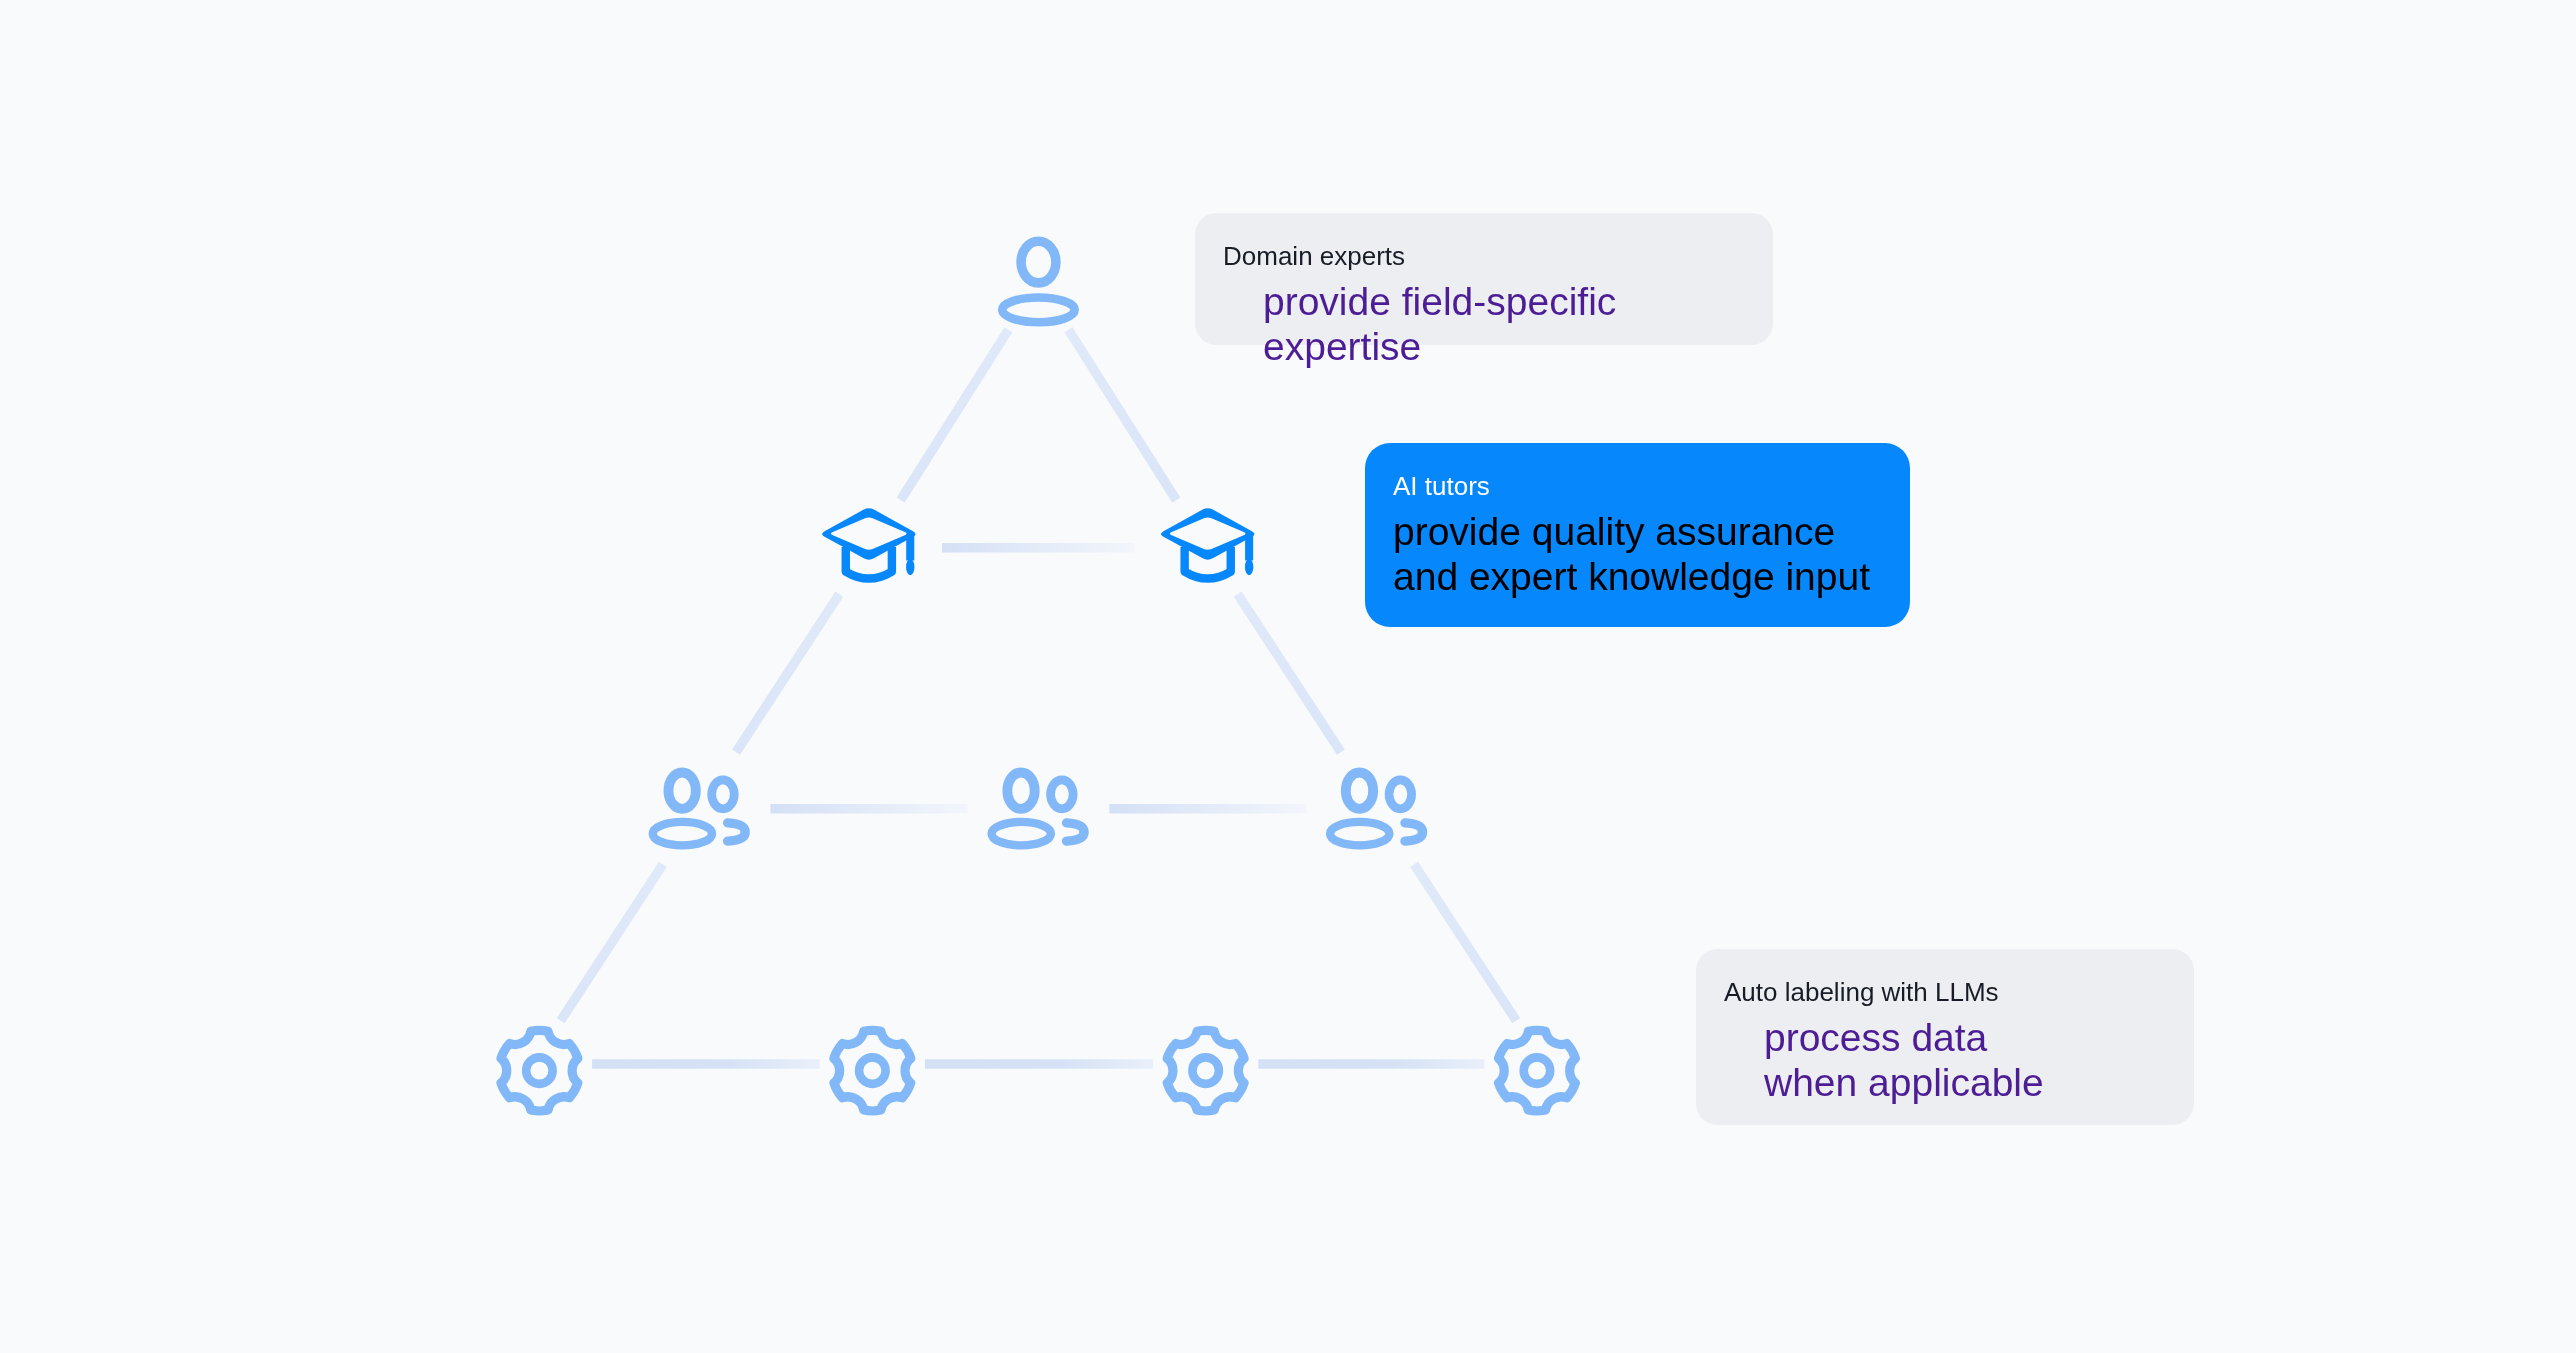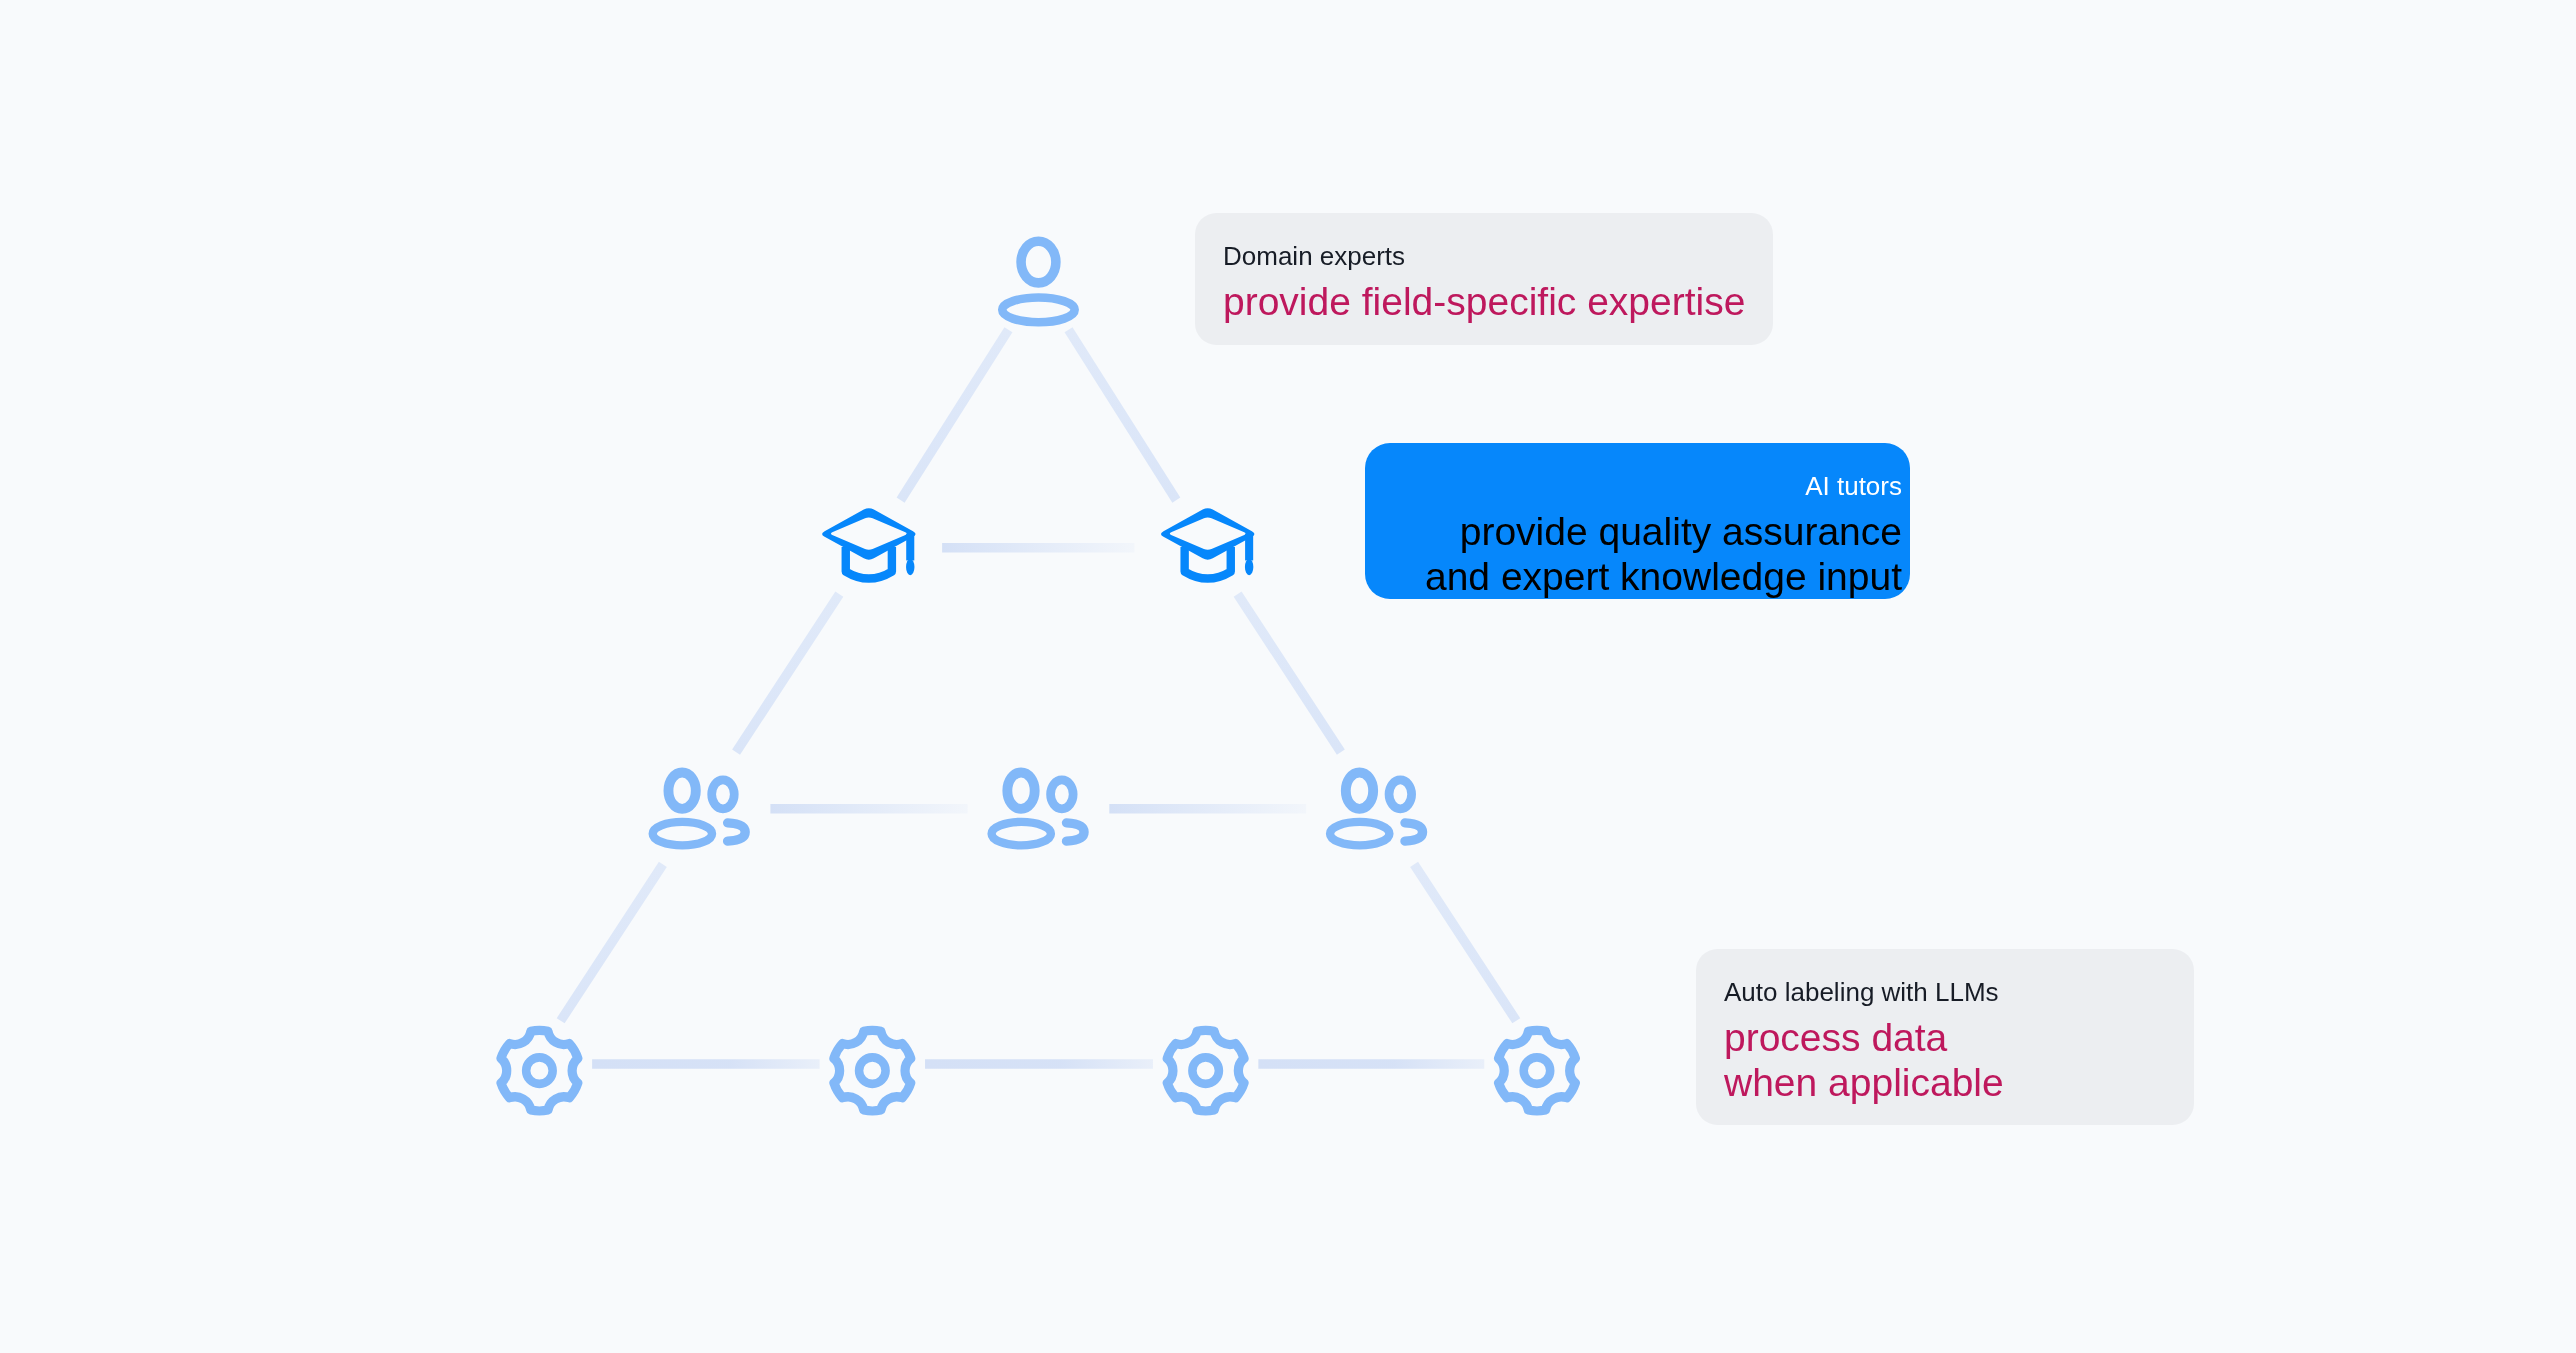--- a/index.html
+++ b/index.html
@@ -9,21 +9,21 @@
     font-family:"Liberation Sans", sans-serif;
     -webkit-font-smoothing:antialiased;
   }
   #stage{position:relative;width:2576px;height:1354px;}
   #net{position:absolute;left:0;top:0;width:2576px;height:1354px;display:block;}
   .callout{position:absolute;box-sizing:border-box;}
   .callout .title{font-size:26px;line-height:45px;white-space:nowrap;}
   .callout .sub{font-size:39px;line-height:45px;white-space:pre-line;}
   .callout.grey{background:#eceef1;border-radius:21.4px;}
   .callout.grey .title{color:#171c26;}
-  .callout.grey .sub{color:#be185d;}
+  .callout.grey .sub{color:#4c1d95;margin-left:40px;}
   .callout.blue{background:#0687fb;border-radius:25px;}
   .callout.blue .title{color:#ffffff;}
   .callout.blue .sub{color:#000000;}
 </style>
 </head>
 <body>
 
 <div id="stage">
 
   <svg id="net" viewBox="0 0 3128 1644" xmlns="http://www.w3.org/2000/svg">
@@ -136,21 +136,21 @@
           <circle cx="0" cy="0" r="16.1" stroke-width="10.4"></circle>
         </g>
       </g>
   </svg>
 
   <div class="callout grey" style="left:1195px;top:213px;width:578px;height:132px;padding:21px 0 0 28px;">
     <div class="title">Domain experts</div>
     <div class="sub">provide field-specific expertise</div>
   </div>
 
-  <div class="callout blue" style="left:1365px;top:443px;width:545px;height:156px;padding:21px 8px 0 28px;text-align:right;">
+  <div class="callout blue" style="left:1365px;top:443px;width:545px;height:184px;padding:21px 8px 0 28px;">
     <div class="title">AI tutors</div>
     <div class="sub">provide quality assurance
 and expert knowledge input</div>
   </div>
 
 
   <div class="callout grey" style="left:1696px;top:949px;width:498px;height:176px;padding:21px 0 0 28px;">
     <div class="title">Auto labeling with LLMs</div>
     <div class="sub">process data
 when applicable</div>

